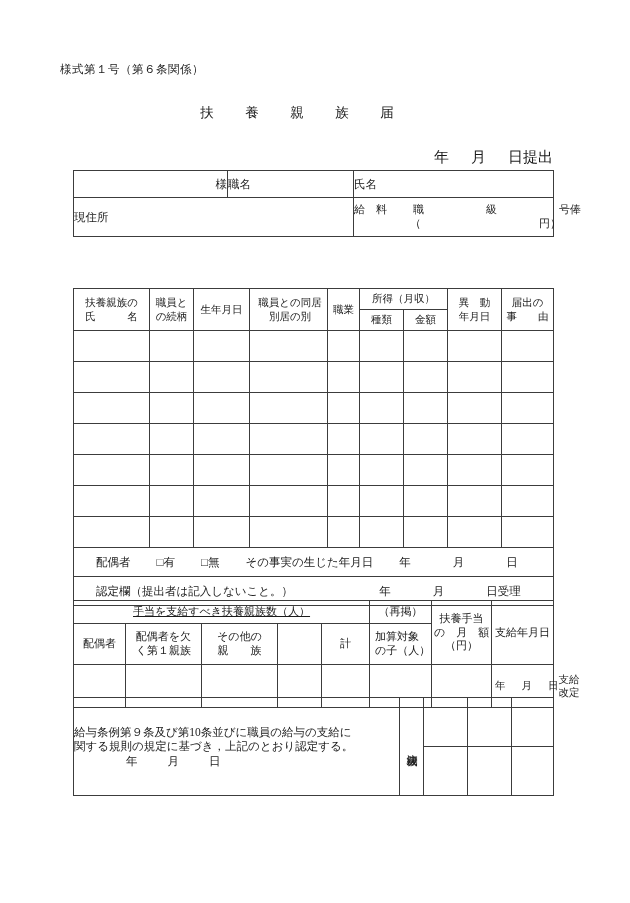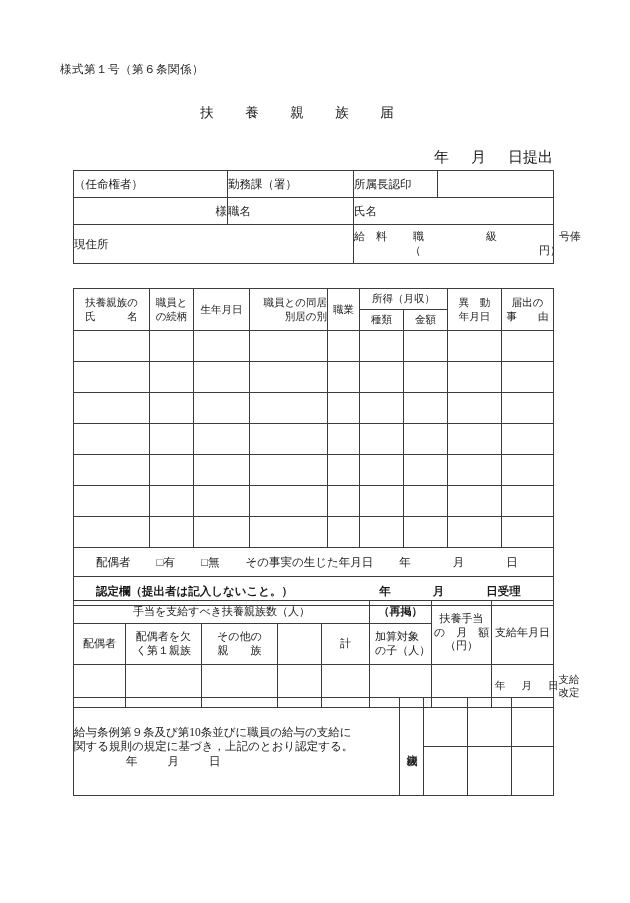--- a/index.html
+++ b/index.html
@@ -129,26 +129,20 @@
   </div>
 
   <table class="tbl outer" style="top:170px;">
     <colgroup>
       <col style="width:154px">
       <col style="width:126px">
       <col style="width:84px">
       <col style="width:116px">
     </colgroup>
     <tbody>
-        <tr>
-      <td class="pad">（任命権者）</td>
-      <td class="pad">勤務課（署）</td>
-      <td class="pad">所属長認印</td>
-      <td class="pad"></td>
-    </tr>
     <tr>
       <td class="rgt">様</td>
       <td class="pad">職名</td>
       <td class="pad" colspan="2">氏名</td>
     </tr>
     <tr>
       <td class="pad" colspan="2" style="height:38px;">現住所</td>
       <td class="salary-cell" colspan="2" style="height:38px;">
         <span class="salary-top">
           <span>給　料</span><span class="gap-m"></span><span>職</span><span class="gap-xl"></span><span>級</span><span class="gap-xl"></span><span>号俸</span>
@@ -177,21 +171,21 @@
         <tr>
       <td class="hd" rowspan="2">
         <span class="stack2">扶養親族の</span>
         <span class="stack2">氏　　　名</span>
       </td>
       <td class="hd" rowspan="2">
         <span class="stack2">職員と</span>
         <span class="stack2">の続柄</span>
       </td>
       <td class="hd" rowspan="2">生年月日</td>
-      <td class="hd" rowspan="2" style="text-align:right;padding-left:3px;margin-top:43px;">
+      <td class="hd" rowspan="2" style="text-align:center;padding-left:3px;margin-top:43px;">
         <span class="stack2">職員との同居</span>
         <span class="stack2">別居の別</span>
       </td>
       <td class="hd" rowspan="2">職業</td>
       <td class="hd" colspan="2" style="height:20px;">所得（月収）</td>
       <td class="hd" rowspan="2">
         <span class="stack2">異　動</span>
         <span class="stack2">年月日</span>
       </td>
       <td class="hd" rowspan="2">
@@ -281,42 +275,42 @@
           <td></td>
     </tr>
 
     <tr>
       <td colspan="9" style="height:28px;padding-left:22px;" class="nowrap">
         <span>配偶者</span><span class="gap-m"></span><span>□有</span><span class="gap-m"></span><span>□無</span><span class="gap-m"></span><span>その事実の生じた年月日</span><span class="gap-m"></span><span>年</span><span class="gap-l"></span><span>月</span><span class="gap-l"></span><span>日</span>
       </td>
     </tr>
 
     <tr>
-      <td colspan="9" style="height:28px;padding-left:22px;font-weight:bold;" class="nowrap">
+      <td colspan="9" style="height:28px;padding-left:22px;" class="nowrap">
         <span>認定欄（提出者は記入しないこと。）</span><span style="display:inline-block;width:86px;"></span><span>年</span><span class="gap-l"></span><span>月</span><span class="gap-l"></span><span>日受理</span>
       </td>
     </tr>
   </tbody>
     </table>
 
   <table class="tbl outer" style="top:600px;">
     <colgroup>
       <col style="width:52px">
       <col style="width:76px">
       <col style="width:76px">
       <col style="width:44px">
       <col style="width:48px">
       <col style="width:62px">
       <col style="width:60px">
       <col style="width:62px">
     </colgroup>
     <tbody>
         <tr>
-      <td class="hd2" colspan="5" style="height:22px;">手当を支給すべき扶養親族数（人）</td>
-      <td class="hd2" style="height:22px;font-weight:bold;">（再掲）</td>
+      <td class="hd2" colspan="5" style="height:22px;text-decoration:underline;">手当を支給すべき扶養親族数（人）</td>
+      <td class="hd2" style="height:22px;">（再掲）</td>
       <td class="hd2" rowspan="2">
         <span class="stack2">扶養手当</span>
         <span class="stack2">の　月　額</span>
         <span class="stack2">（円）</span>
       </td>
       <td class="hd2" rowspan="2">支給年月日</td>
     </tr>
     <tr>
       <td class="hd2" style="height:40px;">配偶者</td>
       <td class="hd2" style="height:40px;">

